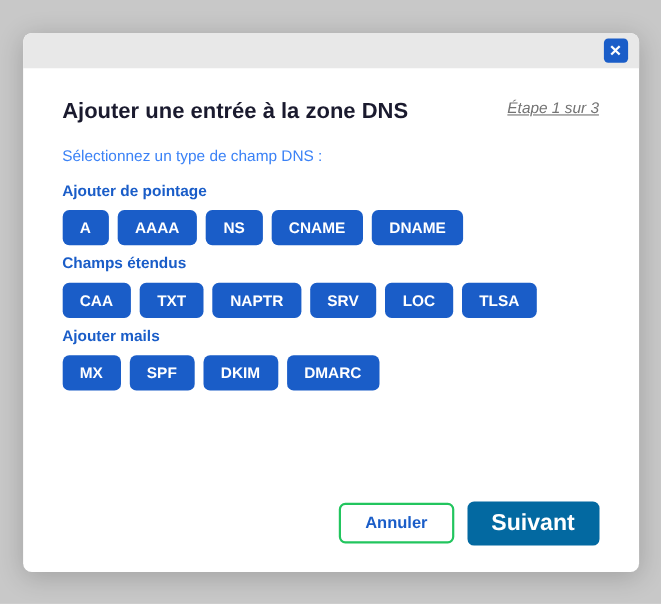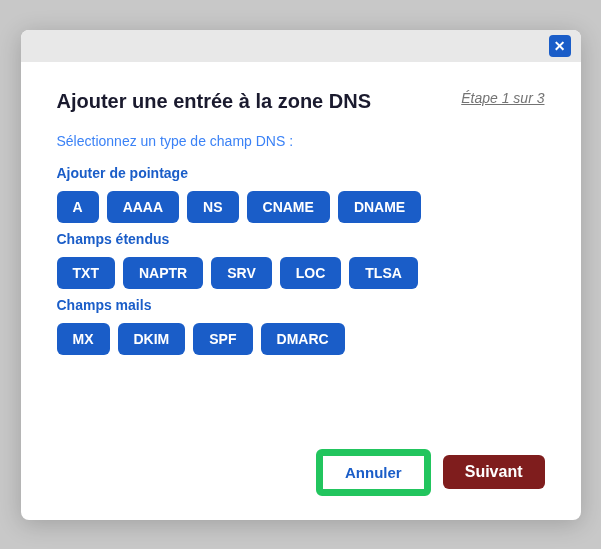--- a/index.html
+++ b/index.html
@@ -134,35 +134,35 @@
       display: flex;
       justify-content: flex-end;
       gap: 12px;
       padding: 16px 36px 24px 36px;
       align-items: center;
     }
 
     .btn-cancel {
       background: #ffffff;
       color: #1a5dc8;
-      border: 7px solid #22c55e;
+      border: 2px solid #22c55e;
       border-radius: 6px;
       padding: 8px 22px;
       font-size: 15px;
       font-weight: 600;
       cursor: pointer;
     }
 
     .btn-next {
-      background: #7f1d1d;
+      background: #0369a1;
       color: white;
       border: none;
       border-radius: 6px;
       padding: 8px 22px;
-      font-size: 16px;
+      font-size: 21px;
       font-weight: 600;
       cursor: pointer;
     }
   </style>
 </head>
 <body>
 
 <div class="modal-overlay">
   <div class="modal">
     <div class="modal-header-bar">
@@ -184,34 +184,35 @@
           <button class="dns-btn">AAAA</button>
           <button class="dns-btn">NS</button>
           <button class="dns-btn">CNAME</button>
           <button class="dns-btn">DNAME</button>
         </div>
       </div>
 
       <div class="dns-group">
         <div class="group-label">Champs étendus</div>
         <div class="dns-buttons">
+          <button class="dns-btn">CAA</button>
           <button class="dns-btn">TXT</button>
           <button class="dns-btn">NAPTR</button>
           <button class="dns-btn">SRV</button>
           <button class="dns-btn">LOC</button>
           <button class="dns-btn">TLSA</button>
         </div>
       </div>
 
       <div class="dns-group">
-        <div class="group-label">Champs mails</div>
+        <div class="group-label">Ajouter mails</div>
         <div class="dns-buttons">
           <button class="dns-btn">MX</button>
+          <button class="dns-btn">SPF</button>
           <button class="dns-btn">DKIM</button>
-          <button class="dns-btn">SPF</button>
           <button class="dns-btn">DMARC</button>
         </div>
       </div>
     </div>
     <div class="modal-footer">
       <button class="btn-cancel">Annuler</button>
       <button class="btn-next">Suivant</button>
     </div>
   </div>
 </div>

